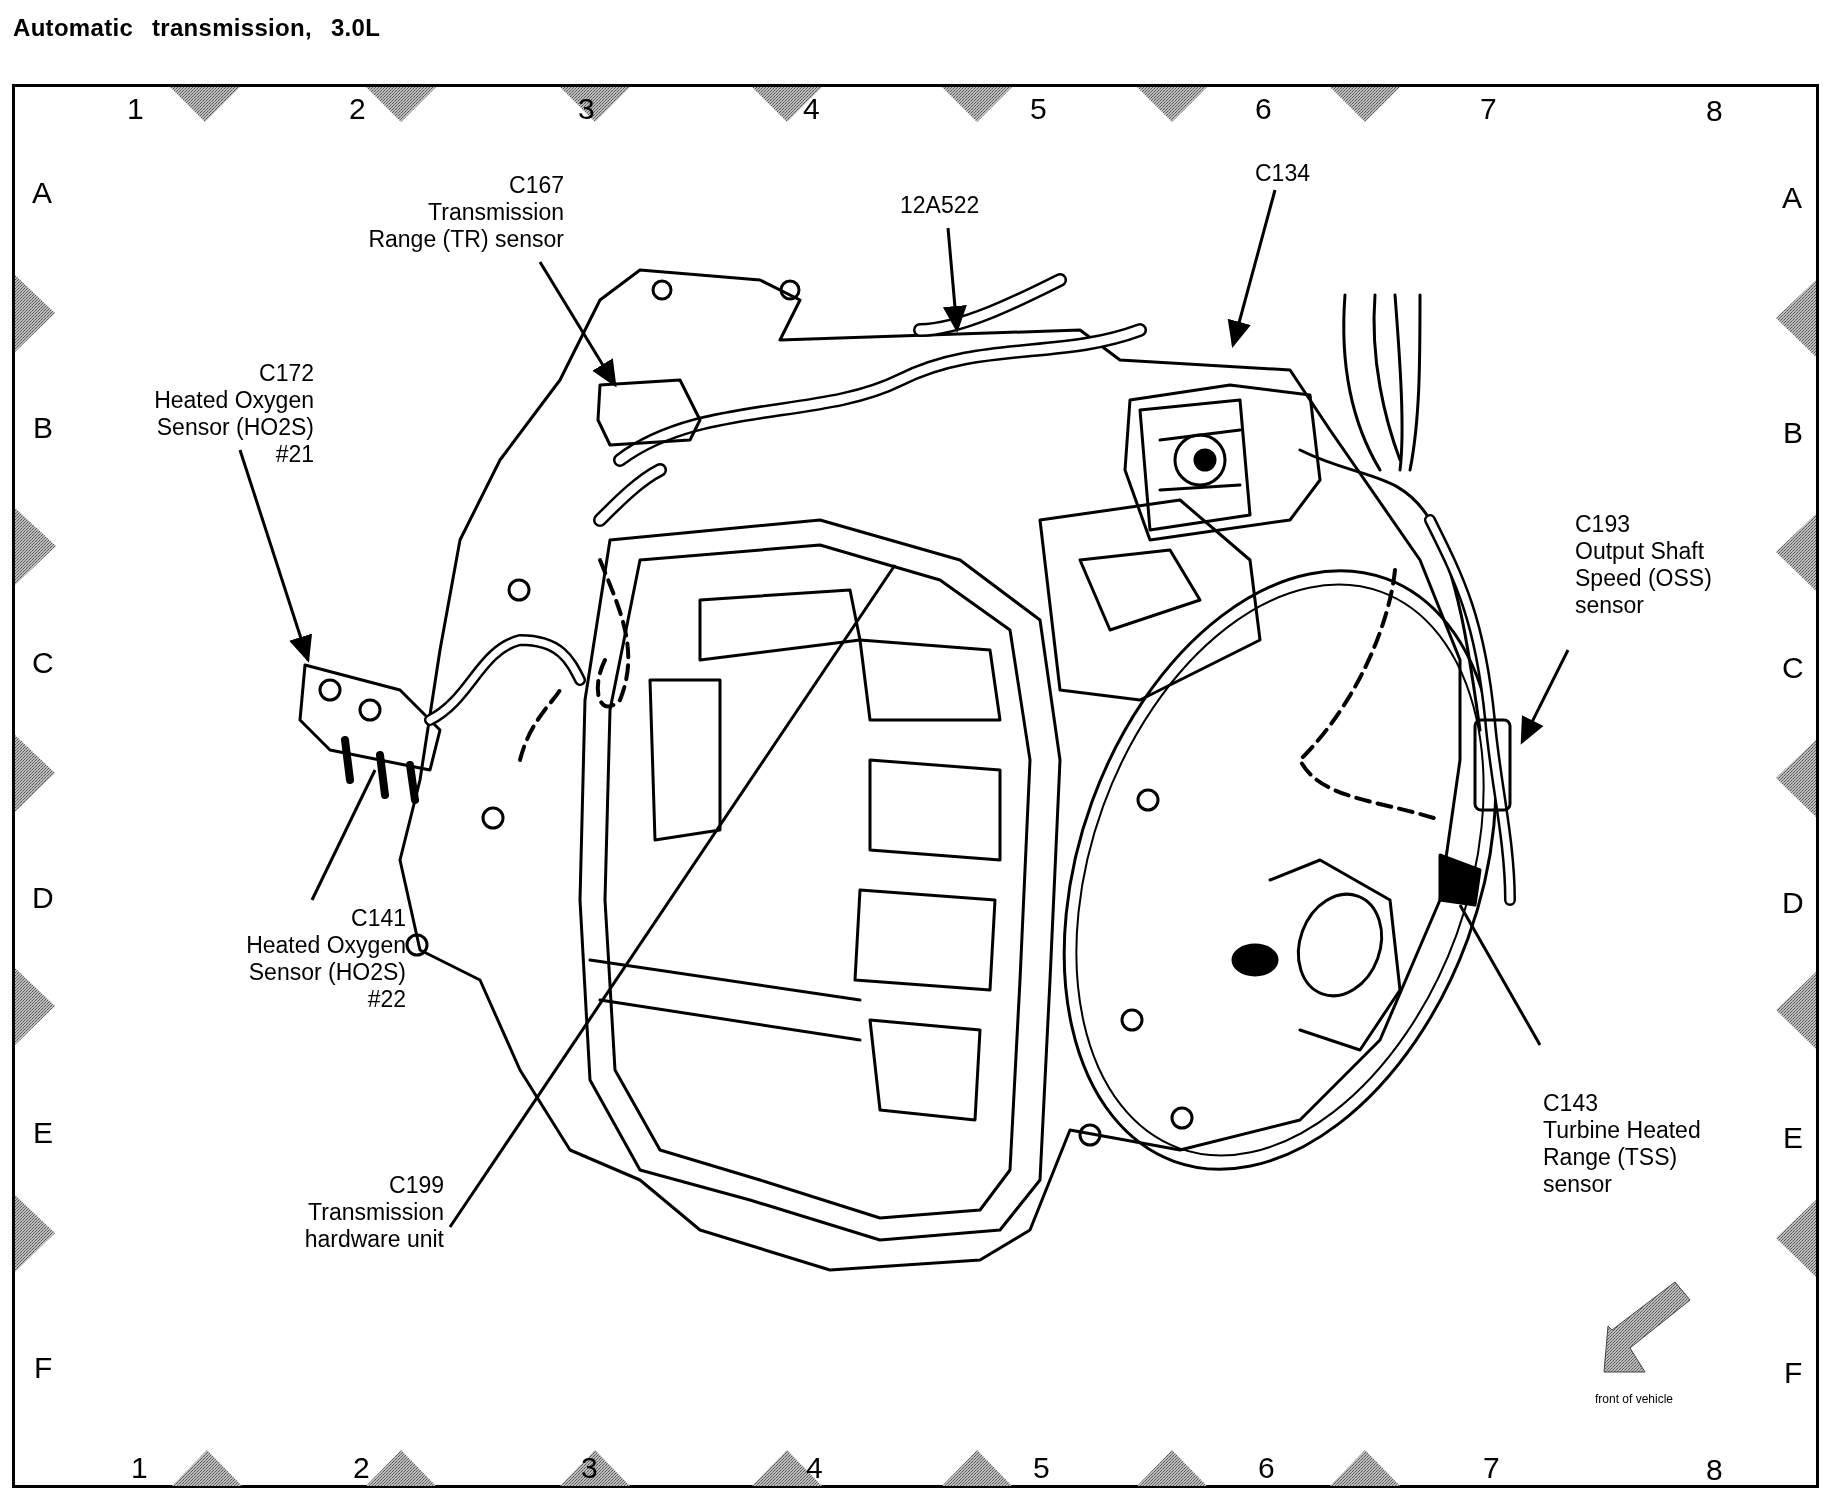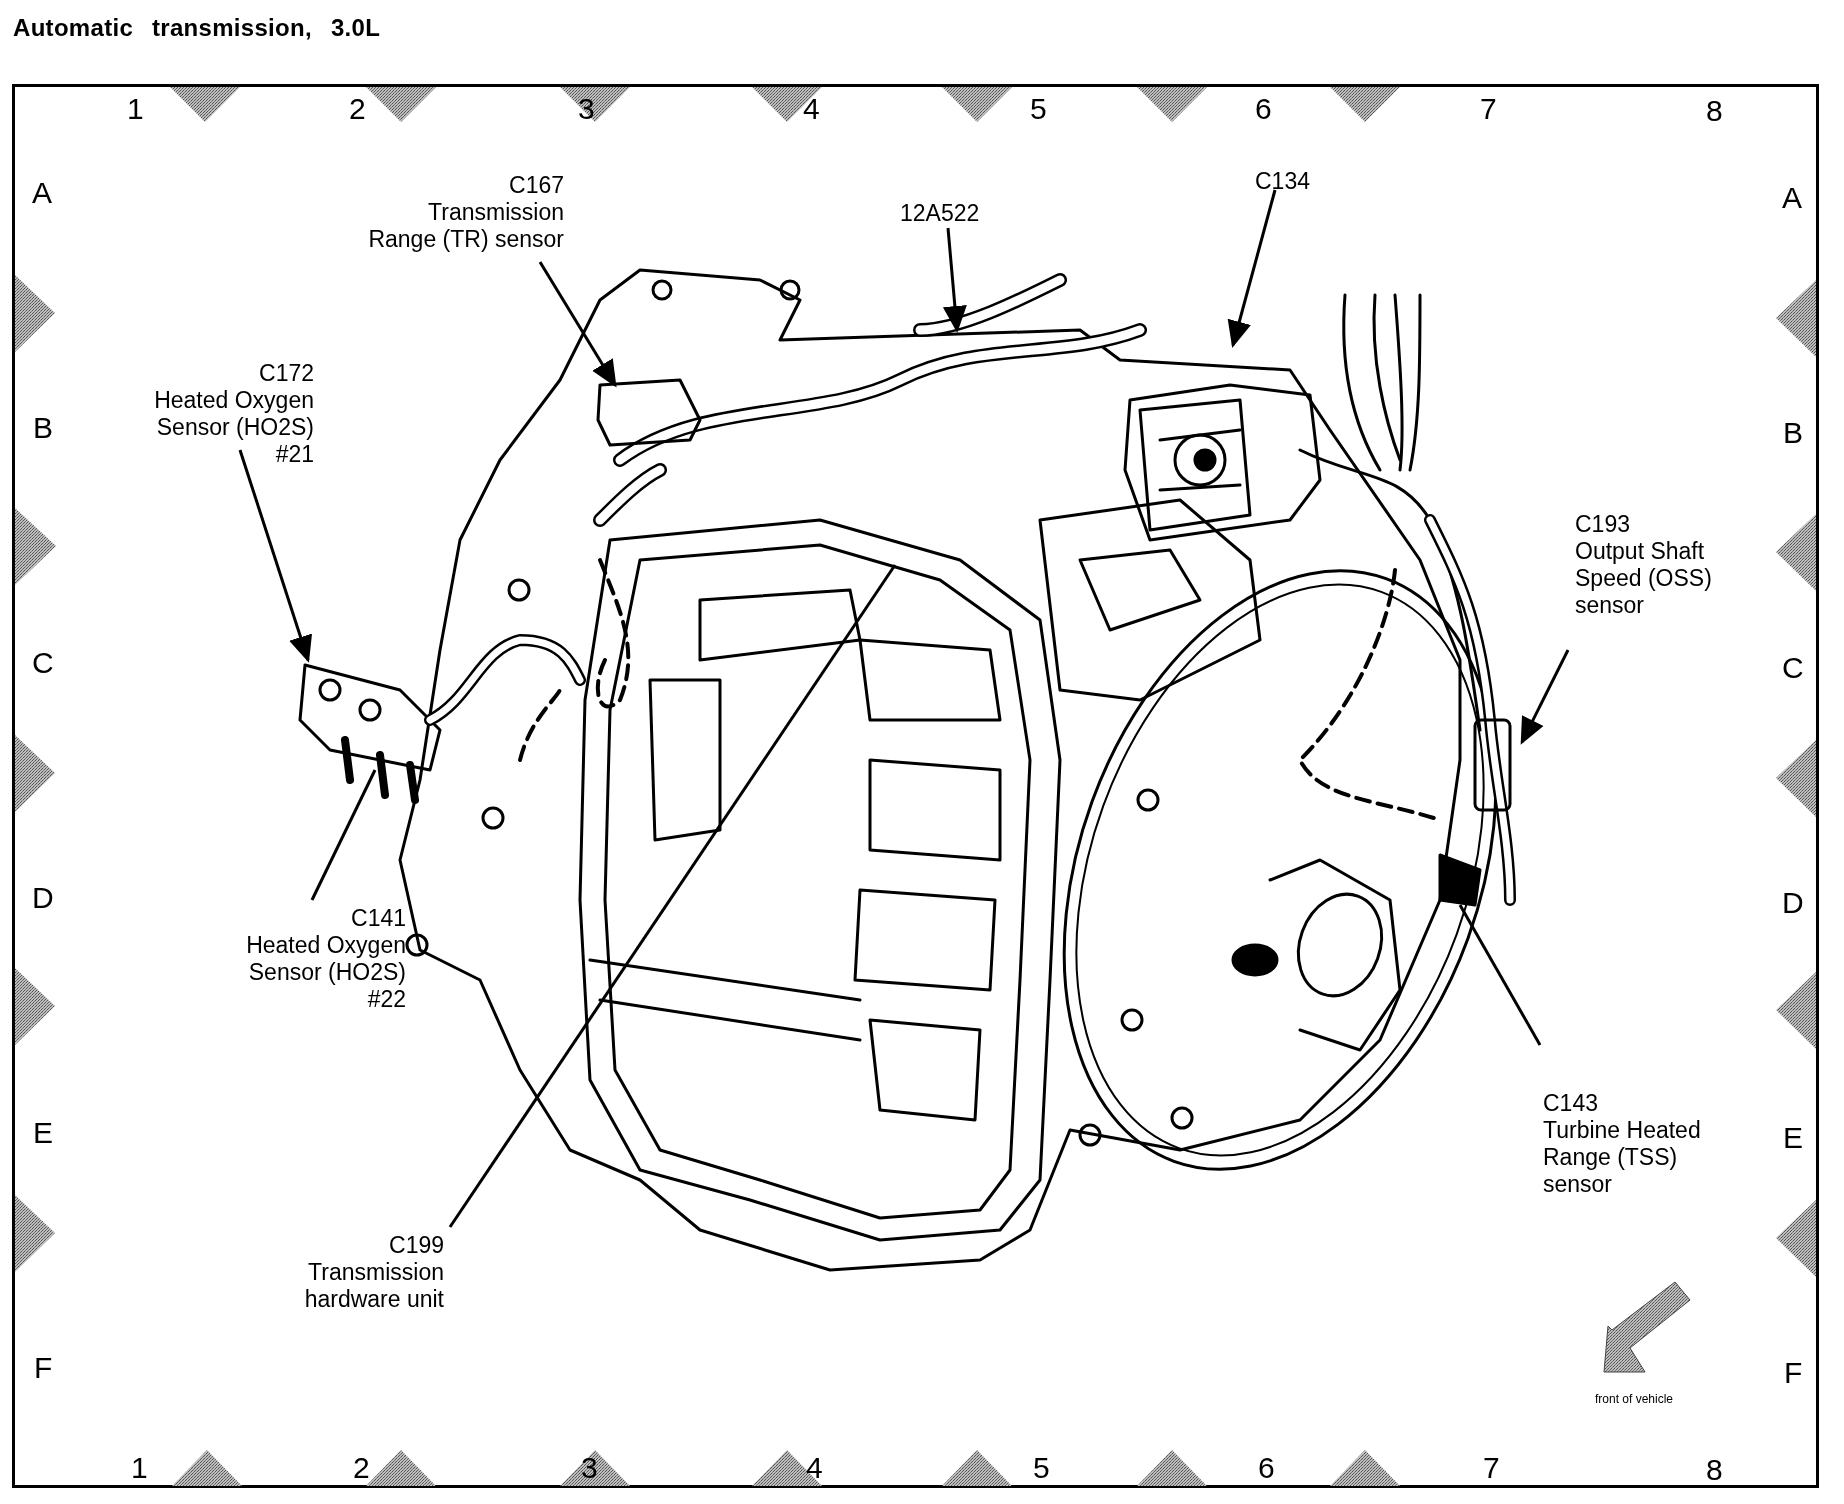--- a/index.html
+++ b/index.html
@@ -6,21 +6,21 @@
   body { width: 1844px; height: 1504px; position: relative; overflow: hidden;
          font-family: "Liberation Sans", sans-serif; color: #000; }
   .title { position: absolute; left: 13px; top: 14px; font-size: 24px; font-weight: bold;
            letter-spacing: 0.3px; word-spacing: 12px; }
   .frame { position: absolute; left: 12px; top: 84px; width: 1807px; height: 1404px;
            border: 3px solid #000; box-sizing: border-box; }
   .gridlabel { position: absolute; font-size: 30px; line-height: 1; }
   .callout { position: absolute; font-size: 23px; line-height: 27px; }
   .callout.right { text-align: right; }
   .callout.left { text-align: left; }
-  .callout.center { text-align: right; margin-top: 8px; }
+  .callout.center { text-align: right; }
   svg.art { position: absolute; left: 0; top: 0; }
   .fov { position: absolute; font-size: 12px; }
 </style>
 </head>
 <body>
 
 <div class="title">Automatic transmission, 3.0L</div>
 
 <div class="frame"></div>
 
@@ -233,19 +233,19 @@
   <div>#22</div>
 </div>
 
 <div class="callout left" style="left:1543px; top:1052px;margin-top:38px;">
   <div>C143</div>
   <div>Turbine Heated</div>
   <div>Range (TSS)</div>
   <div>sensor</div>
 </div>
 
-<div class="callout right" style="right:1400px; top:1232px;">
+<div class="callout right" style="right:1400px; top:1172px;">
   <div>C199</div>
   <div>Transmission</div>
   <div>hardware unit</div>
 </div>
 
 <div class="fov" style="left:1595px; top:1392px;">front of vehicle</div>
 
 </body></html>

